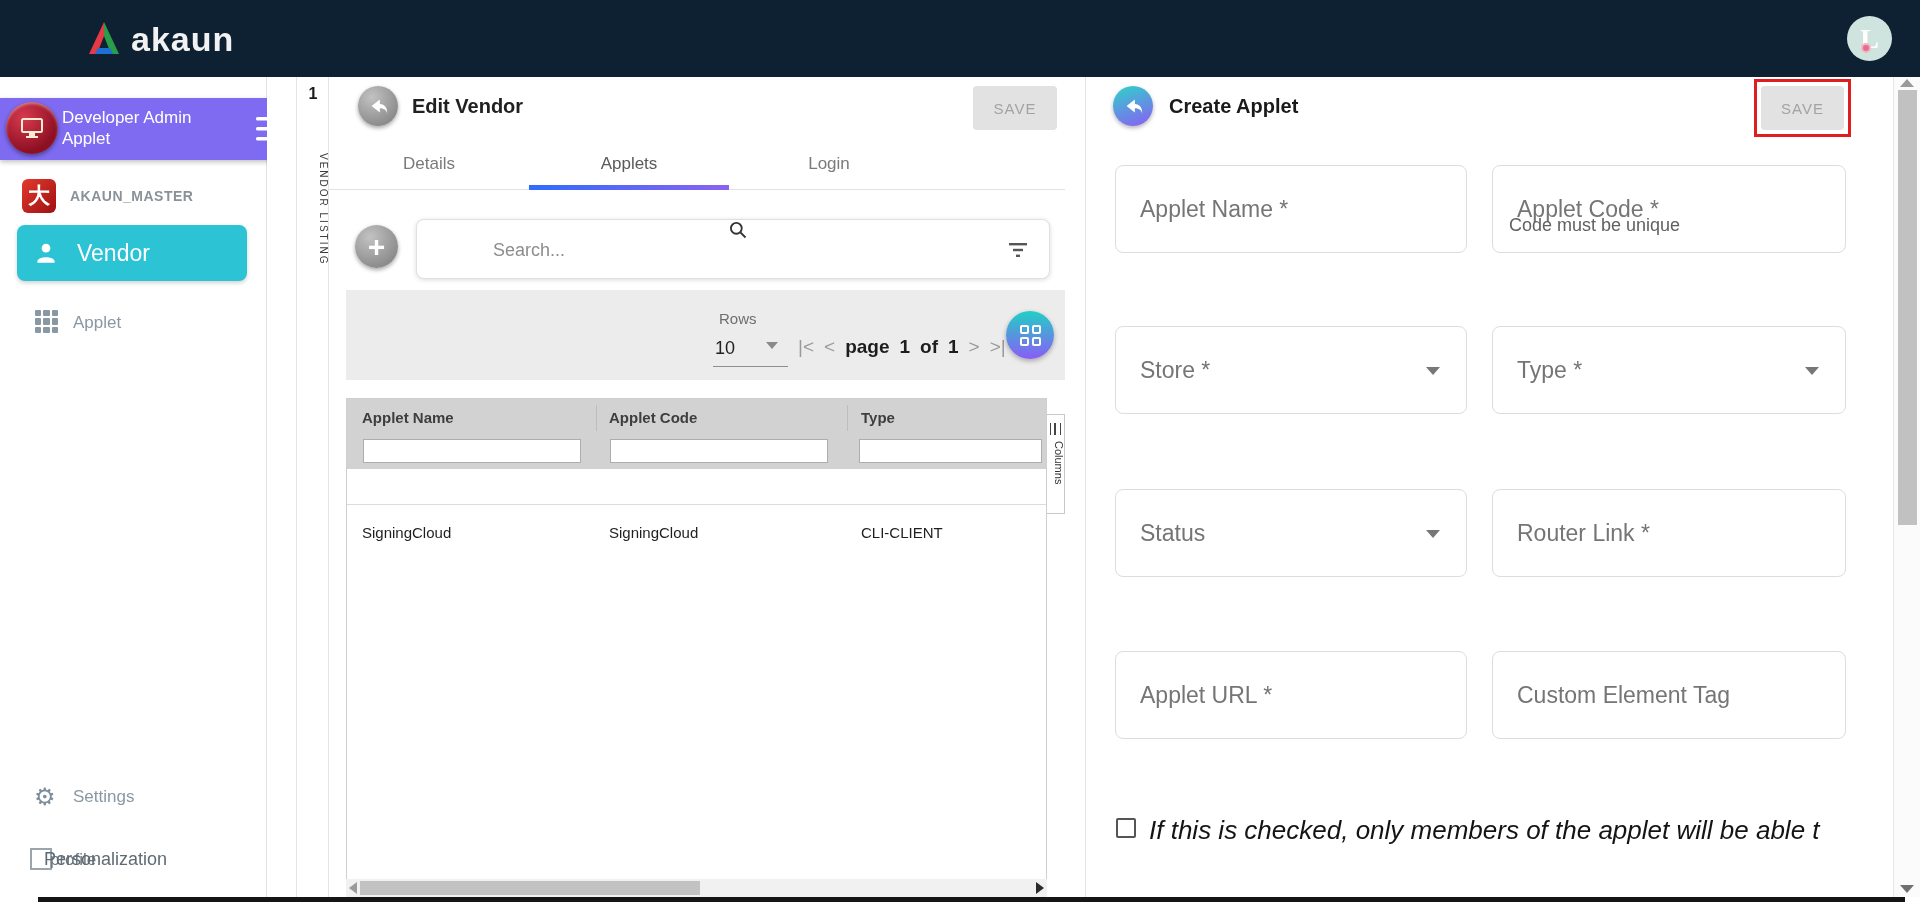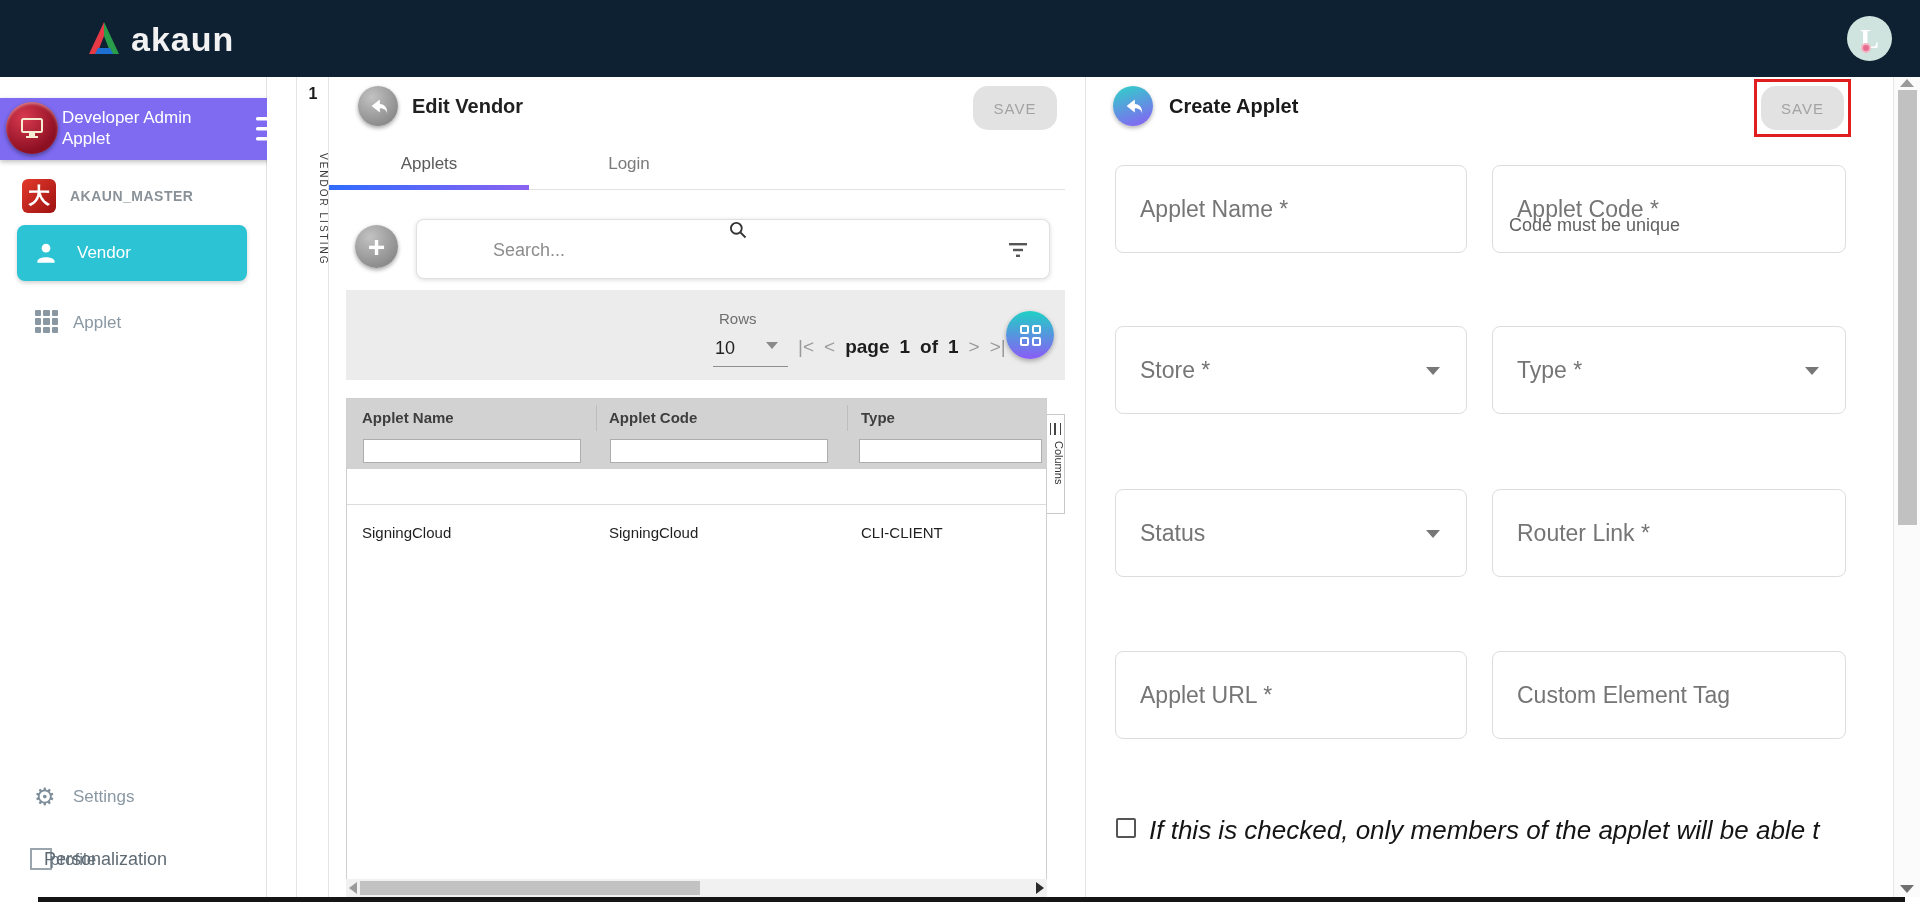--- a/index.html
+++ b/index.html
@@ -18,21 +18,21 @@
   
   .sidebar { left:0; top:77px; width:267px; height:820px; background:#fff; border-right:1px solid #e2e2e2; }
   .side-header { position:absolute; left:0; top:21px; width:300px; height:62px; background:#7e6bf2; border-radius:0 31px 31px 0; box-shadow:0 2px 5px rgba(0,0,0,.25); }
   .side-header-title { position:absolute; left:62px; top:9px; width:170px; color:#fff; font-size:17px; line-height:21px; }
   .collapse-icon { position:absolute; right:14px; top:18px; width:30px; height:26px; }
   .monitor-badge { position:absolute; left:6px; top:4px; width:52px; height:52px; border-radius:50%; background:radial-gradient(circle at 35% 30%, #d8394f, #8c0f22 70%); box-shadow:inset 0 2px 3px rgba(255,255,255,.4), 0 2px 4px rgba(0,0,0,.4); display:flex; align-items:center; justify-content:center; }
   .side-item-master { position:absolute; left:0; top:100px; width:267px; height:40px; }
   .master-icon { position:absolute; left:22px; top:2px; width:34px; height:34px; border-radius:6px; background:linear-gradient(135deg,#e33a2c,#9e1111); color:#fff; font-size:22px; font-weight:bold; display:flex; align-items:center; justify-content:center; }
   .master-label { position:absolute; left:70px; top:11px; font-size:14px; letter-spacing:.5px; color:#8a9299; font-weight:bold; }
   .side-item-vendor { position:absolute; left:17px; top:148px; width:230px; height:56px; border-radius:8px; background:#2cc3d5; box-shadow:0 2px 4px rgba(0,0,0,.18); display:flex; align-items:center; }
-  .vendor-label { color:#fff; font-size:17px; margin-left:18px; }
+  .vendor-label { color:#fff; font-size:23px; margin-left:18px; }
   .side-item-applet { position:absolute; left:0; top:228px; width:267px; height:36px; }
   .applet-grid { position:absolute; left:35px; top:5px; width:23px; height:23px; display:grid; grid-template-columns:repeat(3,1fr); gap:2px; }
   .applet-grid b { background:#8a98a3; border-radius:1px; }
   .applet-label, .settings-label { position:absolute; left:73px; top:8px; font-size:17px; color:#8a98a3; }
   .side-item-settings { position:absolute; left:0; top:702px; width:267px; height:36px; }
   .gear { position:absolute; left:34px; top:4px; font-size:24px; color:#7d8d99; }
   .side-item-personalization { position:absolute; left:0; top:766px; width:267px; height:36px; }
   .perso-checkbox { position:absolute; left:30px; top:5px; width:22px; height:22px; border:2px solid #9aa5ad; background:#fff; }
   .perso-overlap { position:absolute; left:50px; top:7px; font-size:17px; color:#6b7780; }
   .perso-label { position:absolute; left:44px; top:6px; font-size:18px; color:#5f6b74; }
@@ -41,21 +41,21 @@
   .gutter { left:267px; top:77px; width:30px; height:820px; background:#fff; border-right:1px solid #e4e4e4; }
   .vstrip { left:297px; top:77px; width:32px; height:820px; background:#fff; border-right:1px solid #e4e4e4; }
   .vstrip-index { position:absolute; left:0; top:8px; width:32px; text-align:center; font-size:16px; font-weight:bold; color:#1a1a1a; }
   .vstrip-label { position:absolute; left:0px; top:32px; width:32px; writing-mode:vertical-rl; font-size:10px; letter-spacing:2px; color:#3c3c3c; display:flex; justify-content:center; height:200px; }
 
   
   .mid { left:329px; top:77px; width:736px; height:820px; background:#fff; }
   .circle-btn { border-radius:50%; display:flex; align-items:center; justify-content:center; }
   .back-gray { position:absolute; left:29px; top:9px; width:40px; height:40px; background:radial-gradient(circle at 35% 28%, #c2c2c2, #8b8b8b 75%); box-shadow:0 2px 4px rgba(0,0,0,.35); }
   .mid-title { position:absolute; left:83px; top:18px; font-size:20px; font-weight:bold; color:#212121; }
-  .save-btn { position:absolute; border-radius:15px; background:#e2e2e2; color:#a3a3a3; font-size:15px; letter-spacing:1px; display:flex; align-items:center; justify-content:center; }
+  .save-btn { position:absolute; border-radius:4px; background:#e2e2e2; color:#a3a3a3; font-size:15px; letter-spacing:1px; display:flex; align-items:center; justify-content:center; }
   .mid-save { left:644px; top:9px; width:84px; height:44px; }
   .tabs { position:absolute; left:0; top:63px; width:736px; height:50px; border-bottom:1px solid #e3e3e3; display:flex; }
   .tab { width:200px; text-align:center; font-size:17px; color:#7a7a7a; padding-top:14px; position:relative; }
   .tab.active { color:#5a5a5a; }
   .tab.active::after { content:""; position:absolute; left:0; bottom:-1px; width:100%; height:5px; background:linear-gradient(90deg,#2f6bff,#8a63f0); }
   .add-btn { position:absolute; left:26px; top:148px; width:43px; height:43px; background:radial-gradient(circle at 35% 28%, #c2c2c2, #8b8b8b 75%); box-shadow:0 2px 4px rgba(0,0,0,.35); color:#fff; font-size:30px; font-weight:bold; }
   .search-box { position:absolute; left:87px; top:142px; width:634px; height:60px; background:#fff; border:1px solid #e0e0e0; border-radius:8px; box-shadow:0 1px 5px rgba(0,0,0,.14); display:flex; align-items:center;flex-direction:column; }
   .search-box input { border:none; outline:none; font-size:18px; color:#444; width:480px; font-family:"Liberation Sans",sans-serif; }
   .search-box input::placeholder { color:#8d8d8d; }
   .mag { margin:0 8px 0 18px; }
@@ -204,20 +204,21 @@
   <div class="abs mid">
     <div class="circle-btn back-gray">
       <svg width="22" height="22" viewBox="0 0 24 24">
         <path d="M14 5 L5 12 L14 19 L14 14.5 C19 14.5 21.5 17 22 20.5 C22.5 12.5 18 10 14 9.8 Z" fill="#fff"></path>
       </svg>
     </div>
     <div class="mid-title">Edit Vendor</div>
     <div class="save-btn mid-save">SAVE</div>
 
     <div class="tabs">
+      <div class="tab">Details</div>
       <div class="tab active">Applets</div>
       <div class="tab">Login</div>
     </div>
 
     <div class="circle-btn add-btn">
         <span>+</span>
       </div>
 
     <div class="search-box">
       <svg class="mag" width="20" height="20" viewBox="0 0 24 24">

